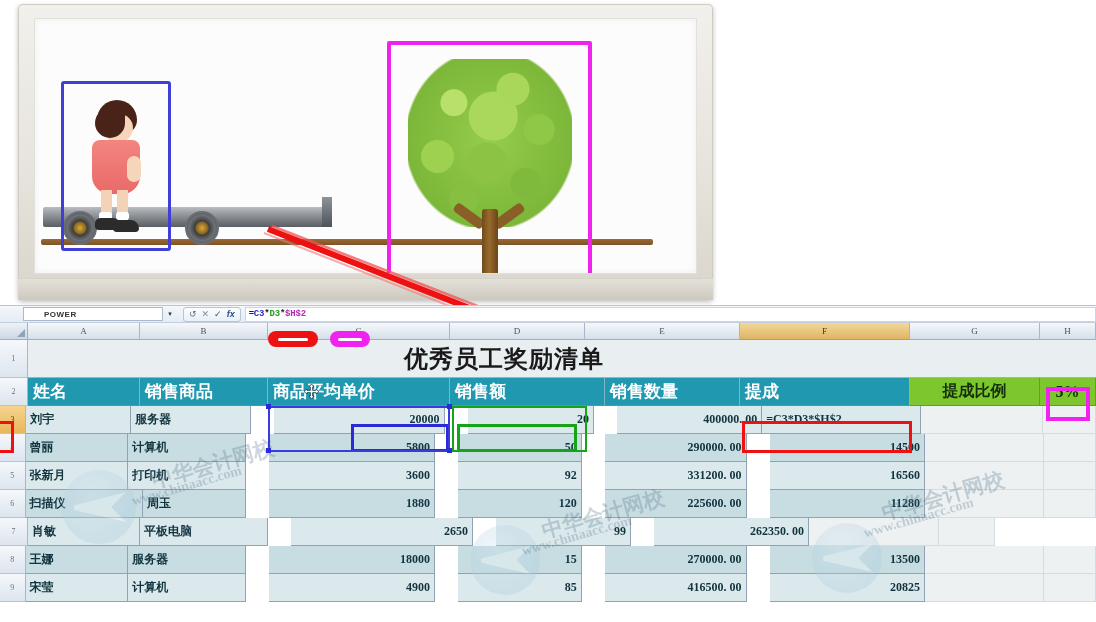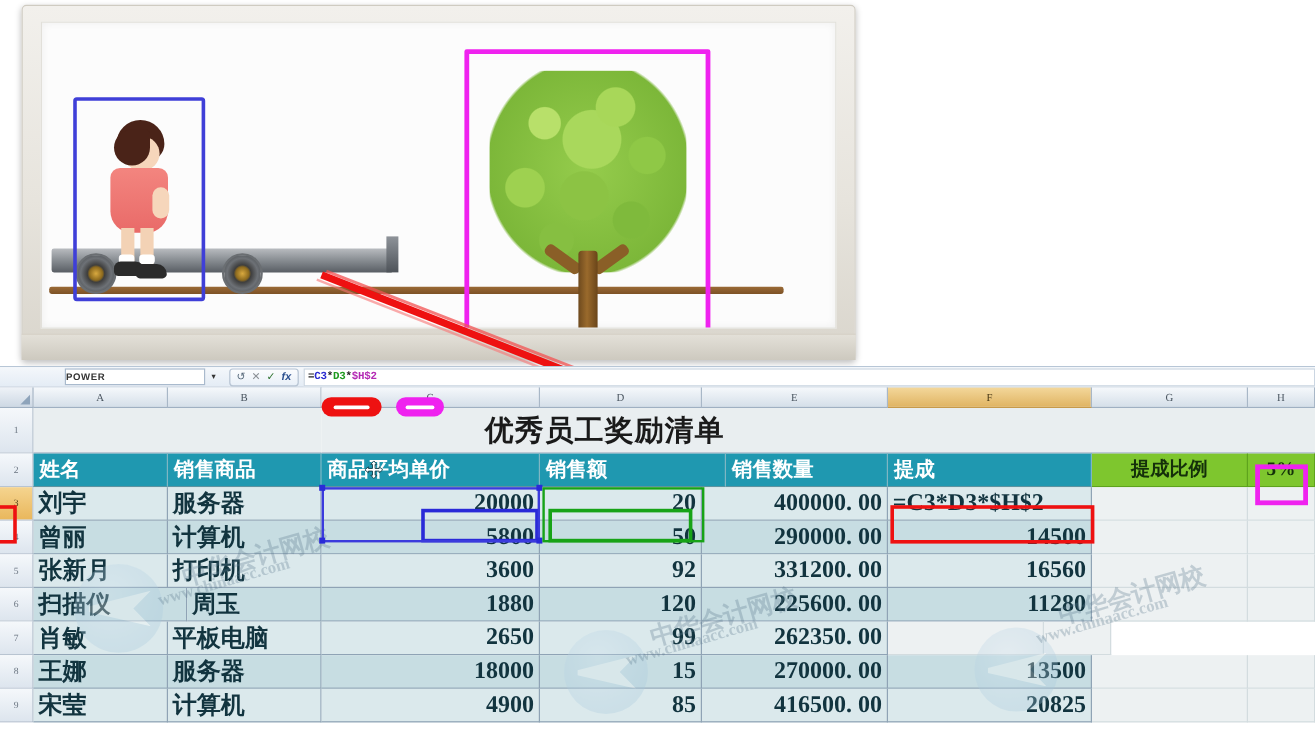--- a/index.html
+++ b/index.html
@@ -118,24 +118,24 @@
     background:#ffffff;
     border-top:1px solid #b7c6d6;
   }
   .formula-bar {
     position:relative; height:17px;
     background: linear-gradient(180deg,#f4f7fb,#e4ecf5);
     border-bottom:1px solid #c3cfdd;
     display:flex; align-items:center;
   }
   .name-box {
-    width:117px; height:14px; margin-left:54px;
+    width:140px; height:14px; margin-left:23px;
     background:#fff; border:1px solid #a9bacd;
     font-size:8px; color:#333; display:flex; align-items:center;
-    font-weight:bold; letter-spacing:.5px;
+    padding-left:20px; font-weight:bold; letter-spacing:.5px;
   }
   .nb-caret { width:14px; height:14px; display:flex; align-items:center; justify-content:center; font-size:7px; color:#333;}
   .fbtns { display:flex; gap:5px; align-items:center; margin-left:6px; padding:0 5px;
            border:1px solid #b7c4d3; border-radius:3px; background:linear-gradient(180deg,#fbfcfe,#e9f0f8); height:15px;}
   .fbtn { font-size:9px; color:#5a6b7c; line-height:1; }
   .fbtn.x { color:#8a8f95; }
   .fbtn.ok { color:#2a6f2a; }
   .fbtn.fx { color:#2b4f8e; font-style:italic; font-weight:bold; }
   .formula-input {
     flex:1; height:15px; margin-left:4px; background:#fff;
@@ -176,27 +176,27 @@
   .row { display:flex; }
   .rowhead {
     width:28px; background:linear-gradient(180deg,#f5f8fb,#dde5ee);
     border-right:1px solid #a8b7c7; border-bottom:1px solid #b8c4d1;
     font-size:8px; color:#6a7480; display:flex; align-items:center; justify-content:center;
     font-family:"Liberation Serif", serif;
   }
   .rowhead.active { background:linear-gradient(180deg,#f5d48f,#e9b75c); color:#4a3a16; }
   .cell {
     border-right:1px solid #8fa3b5; border-bottom:1px solid #8fa3b5;
-    font-size:20px; color:#12343f; display:flex; align-items:center;
+    font-size:12px; color:#12343f; display:flex; align-items:center;
     padding:12px 4px; overflow:hidden; white-space:nowrap;
     font-family:"Liberation Serif", serif; font-weight:bold;
     background:#dbe9ec;
   }
   .cell.alt { background:#c7dde2; }
-  .cell.num { justify-content:flex-end; font-family:"Liberation Serif", serif; }
+  .cell.num { justify-content:flex-end; font-family:"Liberation Serif", serif;margin-left:23px; }
   .cell.empty-right { background:#edf1f2; border-right:1px solid #d3dcdf; border-bottom:1px solid #d3dcdf; }
 
   
   .title-cell {
     height:30px; display:flex; align-items:center; justify-content:center;
     background:#e9eef0; border-bottom:1px solid #9fb0c2;
     font-size:24px; font-weight:bold; color:#1a1a1a;
     font-family:"Liberation Serif", serif; letter-spacing:1px;
   }
   .hdr-cell {

